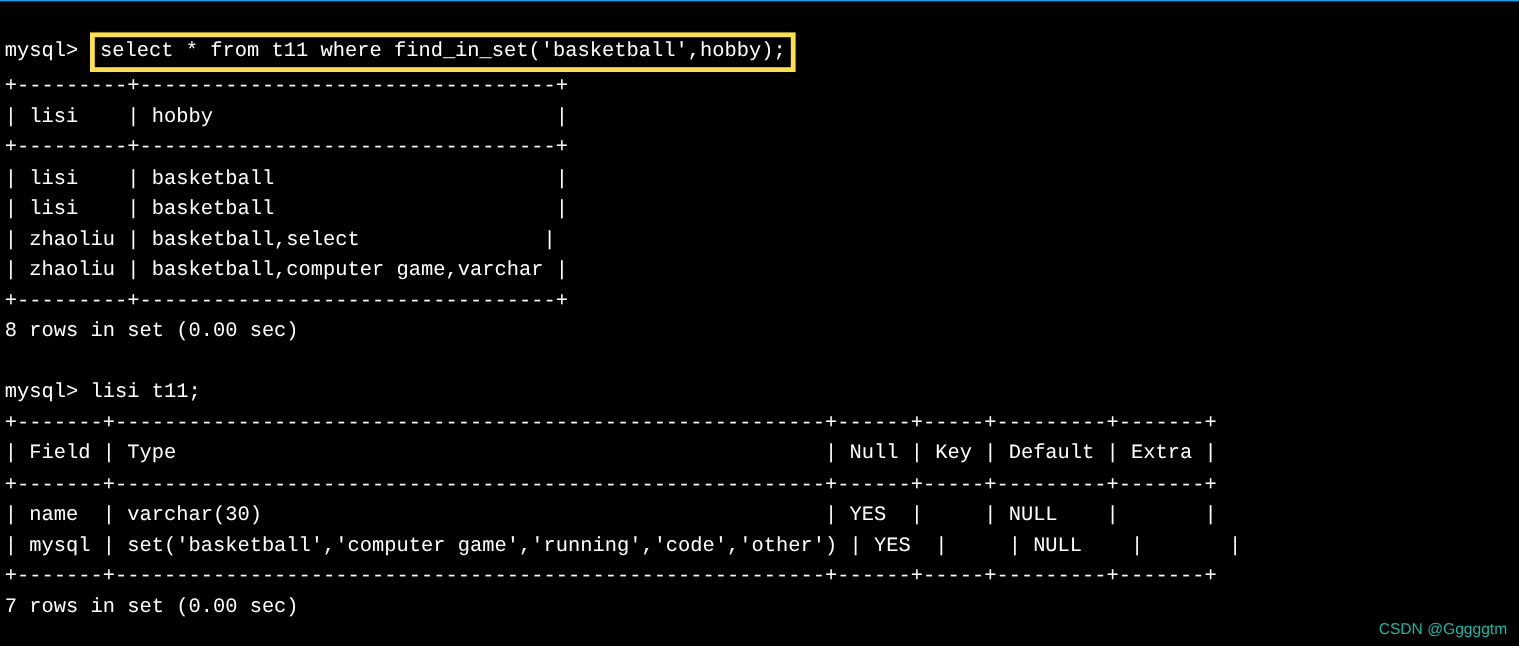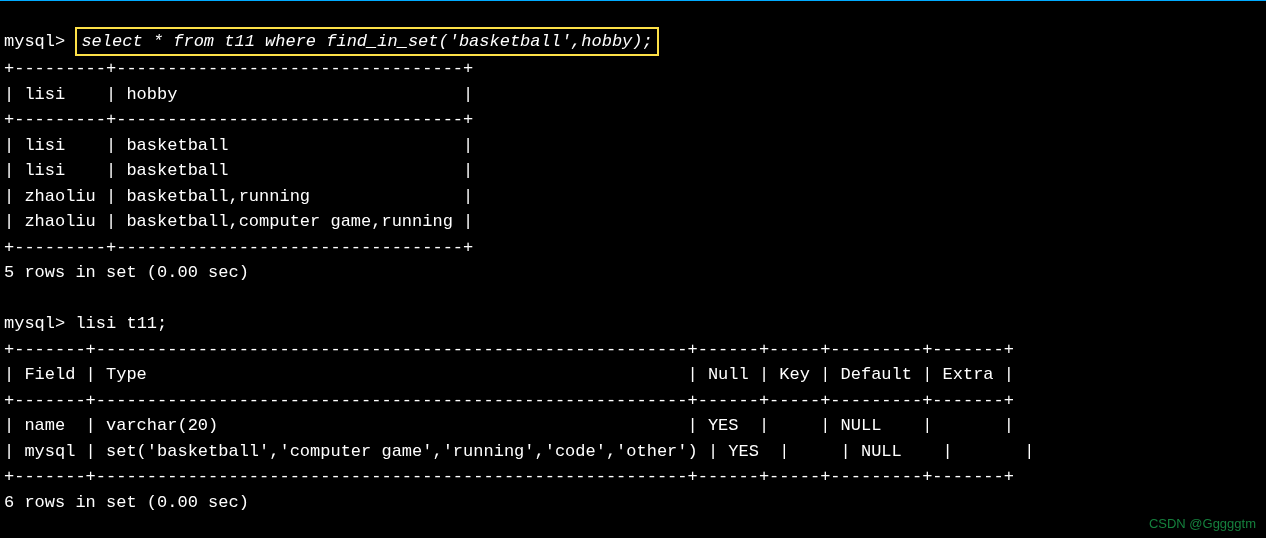--- a/index.html
+++ b/index.html
@@ -14,54 +14,53 @@
     height: 538px;
     overflow: hidden;
     position: relative;
     border-top: 1px solid #0af;
   }
   .terminal {
     padding: 0 4px;
     white-space: pre;
   }
   .highlight-box {
-    border: 2px solid #fde047;
+    border: 4px solid #fde047;
     padding: 0 4px;
     display: inline-block;
-    font-style: italic;
   }
   .watermark {
     position: absolute;
     bottom: 6px;
     right: 10px;
-    color: #15803d;
+    color: #14b8a6;
     font-size: 13px;
     font-family: Arial, sans-serif;
   }
 </style>
 </head>
 <body>
 
 <div class="terminal">
 <span>mysql&gt;</span> <span class="highlight-box">select * from t11 where find_in_set('basketball',hobby);</span>
 <span>+---------+----------------------------------+</span>
 <span>| lisi    | hobby                            |</span>
 <span>+---------+----------------------------------+</span>
 <span>| lisi    | basketball                       |</span>
 <span>| lisi    | basketball                       |</span>
-<span>| zhaoliu | basketball,running               |</span>
-<span>| zhaoliu | basketball,computer game,running |</span>
+<span>| zhaoliu | basketball,select               |</span>
+<span>| zhaoliu | basketball,computer game,varchar |</span>
 <span>+---------+----------------------------------+</span>
-<span>5 rows in set (0.00 sec)</span>
+<span>8 rows in set (0.00 sec)</span>
 
 <span>mysql&gt;</span> <span>lisi t11;</span>
 <span>+-------+----------------------------------------------------------+------+-----+---------+-------+</span>
 <span>| Field | Type                                                     | Null | Key | Default | Extra |</span>
 <span>+-------+----------------------------------------------------------+------+-----+---------+-------+</span>
-<span>| name  | varchar(20)                                              | YES  |     | NULL    |       |</span>
+<span>| name  | varchar(30)                                              | YES  |     | NULL    |       |</span>
 <span>| mysql | set('basketball','computer game','running','code','other') | YES  |     | NULL    |       |</span>
 <span>+-------+----------------------------------------------------------+------+-----+---------+-------+</span>
-<span>6 rows in set (0.00 sec)</span>
+<span>7 rows in set (0.00 sec)</span>
 
  
 </div>
 
 <div class="watermark">CSDN @Gggggtm</div>
 
 </body></html>

